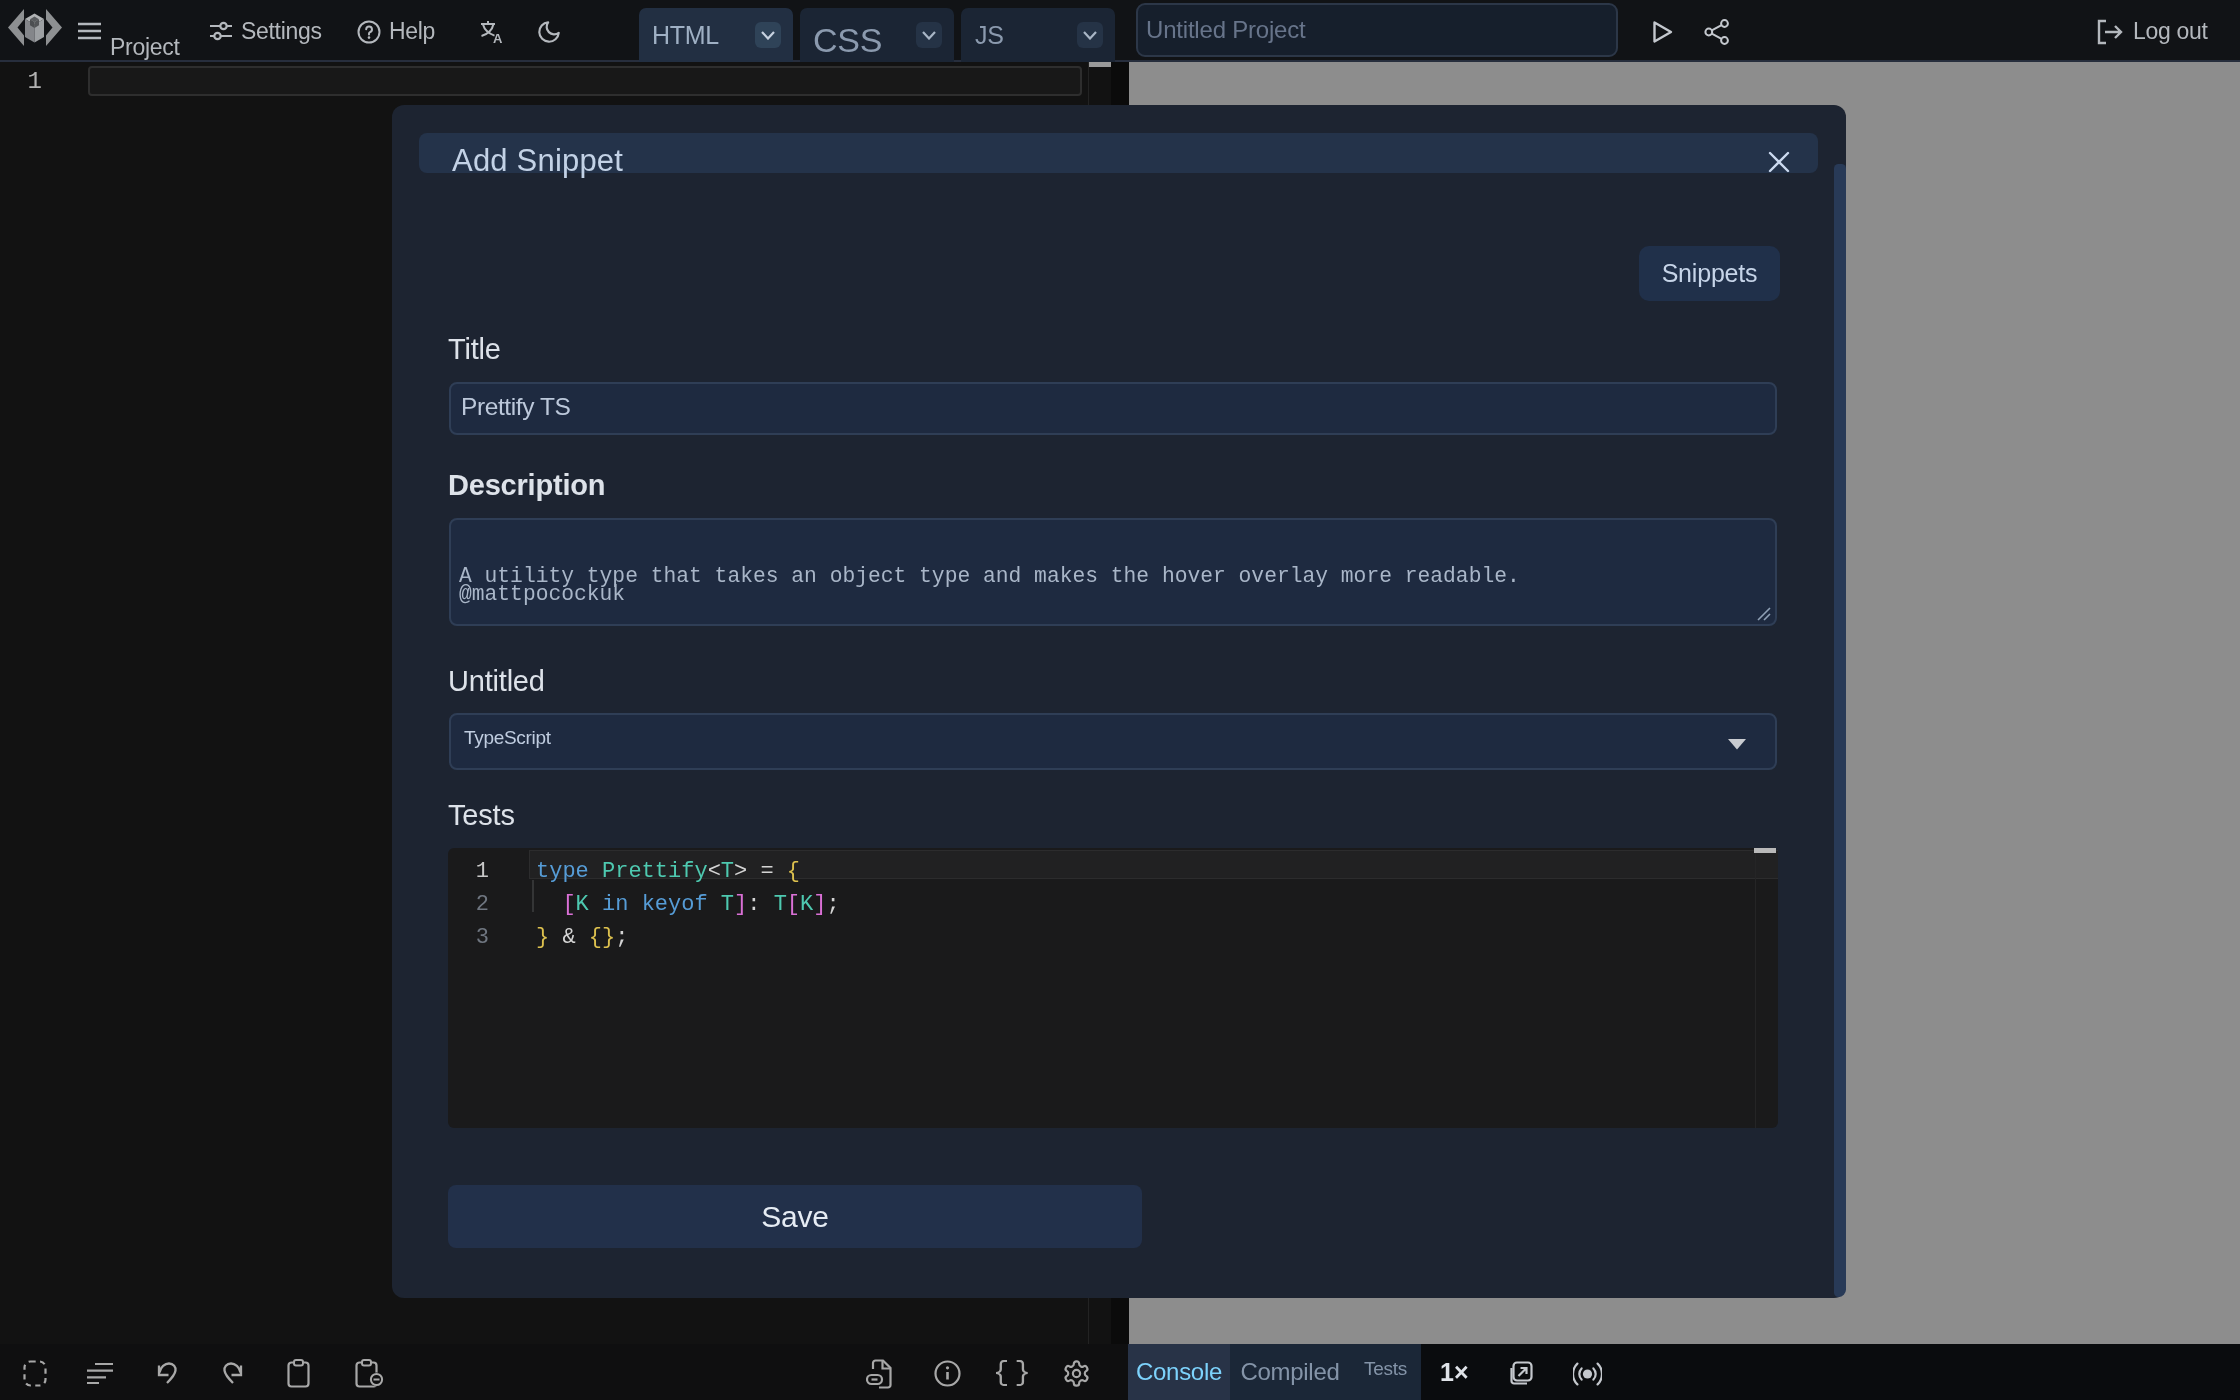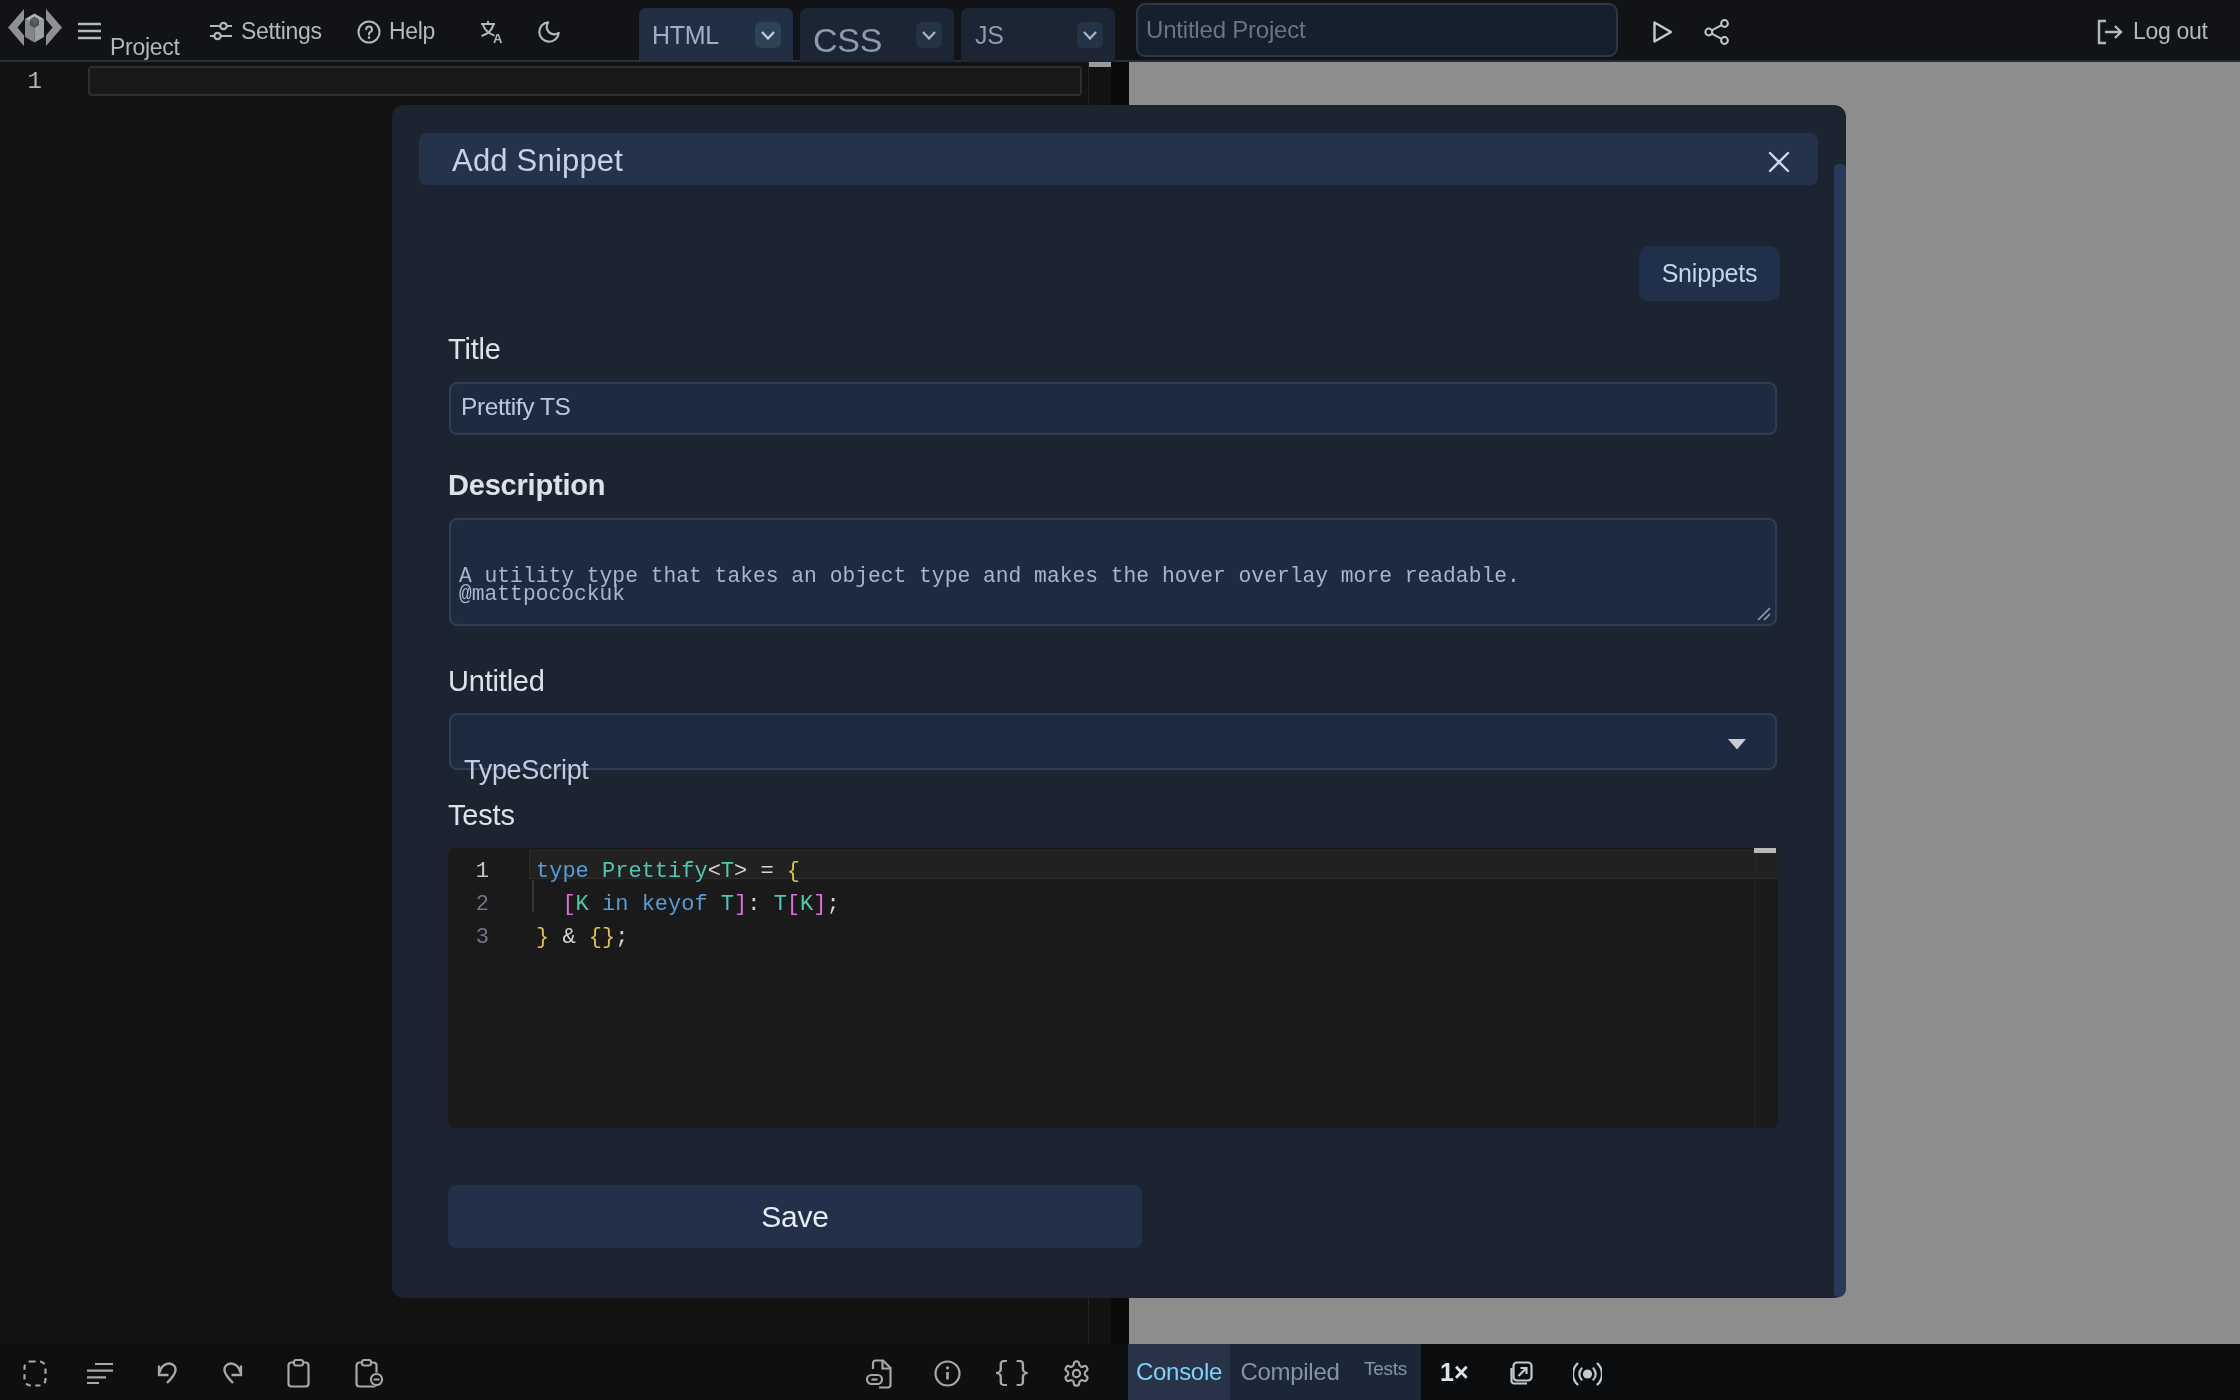--- a/index.html
+++ b/index.html
@@ -17,21 +17,21 @@
   
   #editorbg { left:0; top:62px; width:1129px; height:1282px; background:#121212; }
   #previewbg { left:1129px; top:62px; width:1111px; height:1282px; background:#8d8d8d; }
 
   
   #bbar-left { left:0; top:1344px; width:1129px; height:56px; background:#0f0f10; }
   #bbar-right { left:1129px; top:1344px; width:1111px; height:56px; background:#0a0c0e; }
 
   
   #modal { left:392px; top:105px; width:1454px; height:1193px; background:#1d2431; border-radius:12px; }
-  #mheader { left:419px; top:133px; width:1399px; height:52px; background:#24334a; border-radius:8px; }
+  #mheader { left:419px; top:133px; width:1399px; height:40px; background:#24334a; border-radius:8px; }
   #mheader .t { position:absolute; left:33px; top:10px; font-size:31px; color:#c3d2e6; letter-spacing:0.2px; }
   #mscroll { left:1834px; top:164px; width:12px; height:1133px; background:#283a57; border-radius:6px 6px 10px 6px; }
   .mlabel { color:#dde2e9; font-size:29px; letter-spacing:-0.2px; }
   .minput { background:#1e2a40; border:2px solid #2f3e56; border-radius:8px; }
   .mono { font-family:"Liberation Mono", monospace; }
 </style>
 </head>
 <body>
 
 <div class="abs" id="topbar"></div>
@@ -204,21 +204,21 @@
 <div class="abs mlabel" style="left:448px; top:469px;font-weight:bold;">Description</div>
 <div class="abs minput" style="left:449px; top:518px; width:1328px; height:108px;"></div>
 <div class="abs mono" style="left:459px; top:536px; font-size:21.3px; color:#a9b6c8;margin-top:28px;">A utility type that takes an object type and makes the hover overlay more readable.</div>
 <div class="abs mono" style="left:459px; top:582px; font-size:21.3px; color:#a9b6c8;">@mattpocockuk</div>
 <svg class="abs" style="left:1756px; top:606px;" width="16" height="16" viewBox="0 0 16 16">
   <path d="M2 14 L14 2 M8 14 L14 8" stroke="#8fa0b5" stroke-width="1.6"></path>
 </svg>
 
 <div class="abs mlabel" style="left:448px; top:665px;">Untitled</div>
 <div class="abs minput" style="left:449px; top:713px; width:1328px; height:57px;"></div>
-<div class="abs" style="left:464px; top:727px; font-size:27px; color:#c0cde0; letter-spacing:-0.3px;margin-top:28px;">TypeScript</div>
+<div class="abs" style="left:464px; top:727px; font-size:19px; color:#c0cde0; letter-spacing:-0.3px;">TypeScript</div>
 <svg class="abs" style="left:1727px; top:738px;" width="20" height="12" viewBox="0 0 20 12">
   <path d="M1 1 L19 1 L10 11.5 Z" fill="#c9ccd1"></path>
 </svg>
 
 <div class="abs mlabel" style="left:448px; top:799px;">Tests</div>
 <div class="abs" style="left:448px; top:848px; width:1330px; height:280px; background:#1a1a1b; border-radius:6px;"></div>
 <div class="abs" style="left:529px; top:850px; width:1249px; height:29px; background:#212122; border-top:1px solid #2c2c2d; border-bottom:1px solid #2c2c2d; border-left:1px solid #2c2c2d;"></div>
 
 <div class="abs mono" style="left:448px; top:855px; width:41px; text-align:right; font-size:22px; line-height:33px; color:#6f7680;"><span style="color:#c8c8c8;">1</span><br>2<br>3</div>
 

